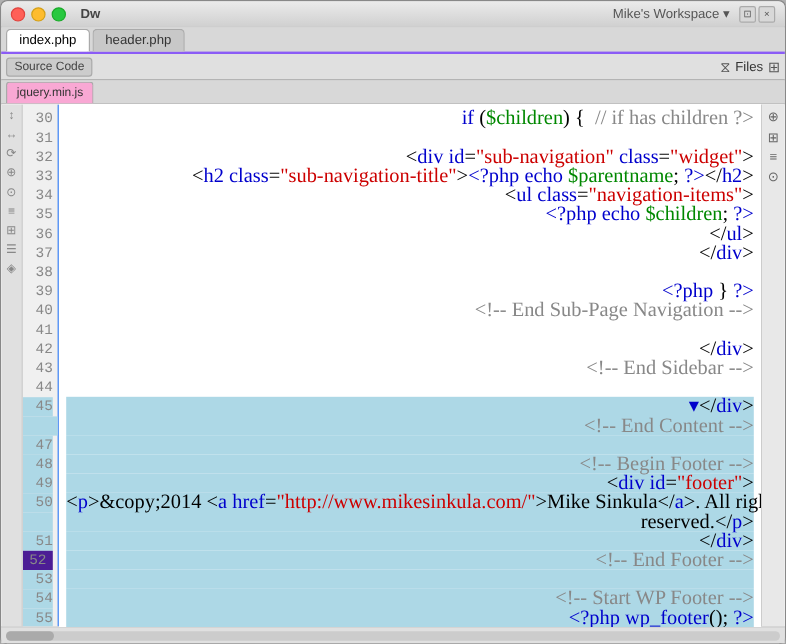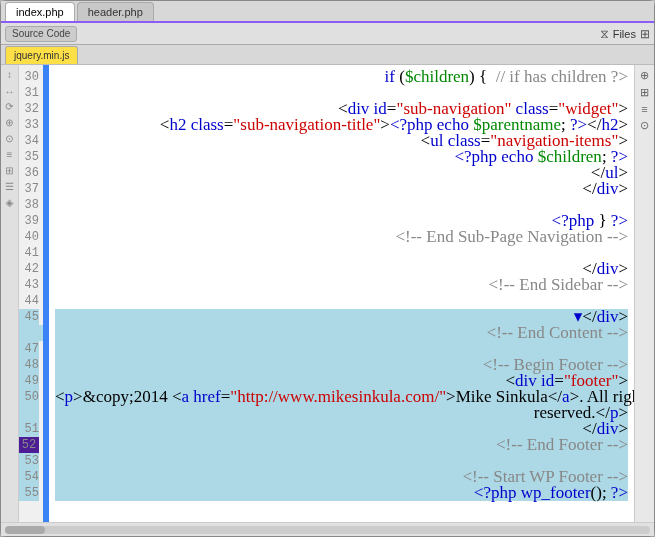--- a/index.html
+++ b/index.html
@@ -166,21 +166,21 @@
       border-bottom: 1px solid #bbb;
       display: flex;
       align-items: center;
       padding: 0 4px;
       flex-shrink: 0;
     }
     .jquery-tab {
       font-size: 10px;
       color: #333;
       padding: 1px 8px;
-      background: #fde047;
+      background: #f9a8d4;
       border: 1px solid #aaa;
       border-bottom: none;
       border-radius: 3px 3px 0 0;
       height: 18px;
       display: flex;
       align-items: center;
       cursor: pointer;
     }
 
     
@@ -215,21 +215,21 @@
     .code-area {
       flex: 1;
       display: flex;
       overflow: hidden;
       position: relative;
     }
 
     .line-numbers {
       width: 30px;
       background: #f0f0f0;
-      border-right: 6px solid #3b82f6;
+      border-right: 1px solid #3b82f6;
       padding: 4px 0;
       flex-shrink: 0;
       font-family: 'Courier New', monospace;
       font-size: 12px;
       color: #888;
       text-align: right;
       line-height: 16px;
       padding-right: 4px;
       overflow: hidden;
     }
@@ -308,20 +308,31 @@
       border-radius: 4px;
       position: absolute;
       left: 0;
     }
   </style>
 </head>
 <body>
 
 <div class="window">
 
+  <div class="titlebar">
+    <div class="traffic-lights">
+      <div class="tl tl-close"></div>
+      <div class="tl tl-min"></div>
+      <div class="tl tl-max"></div>
+    </div>
+    <span class="app-icon">Dw</span>
+    <span class="workspace-label">Mike's Workspace ▾</span>
+    <div class="window-btn">⊡</div>
+    <div class="window-btn">×</div>
+  </div>
 
   <div class="tabbar">
     <div class="tab active">
       <span>index.php</span>
     </div>
     <div class="tab">
       <span>header.php</span>
     </div>
   </div>
 

